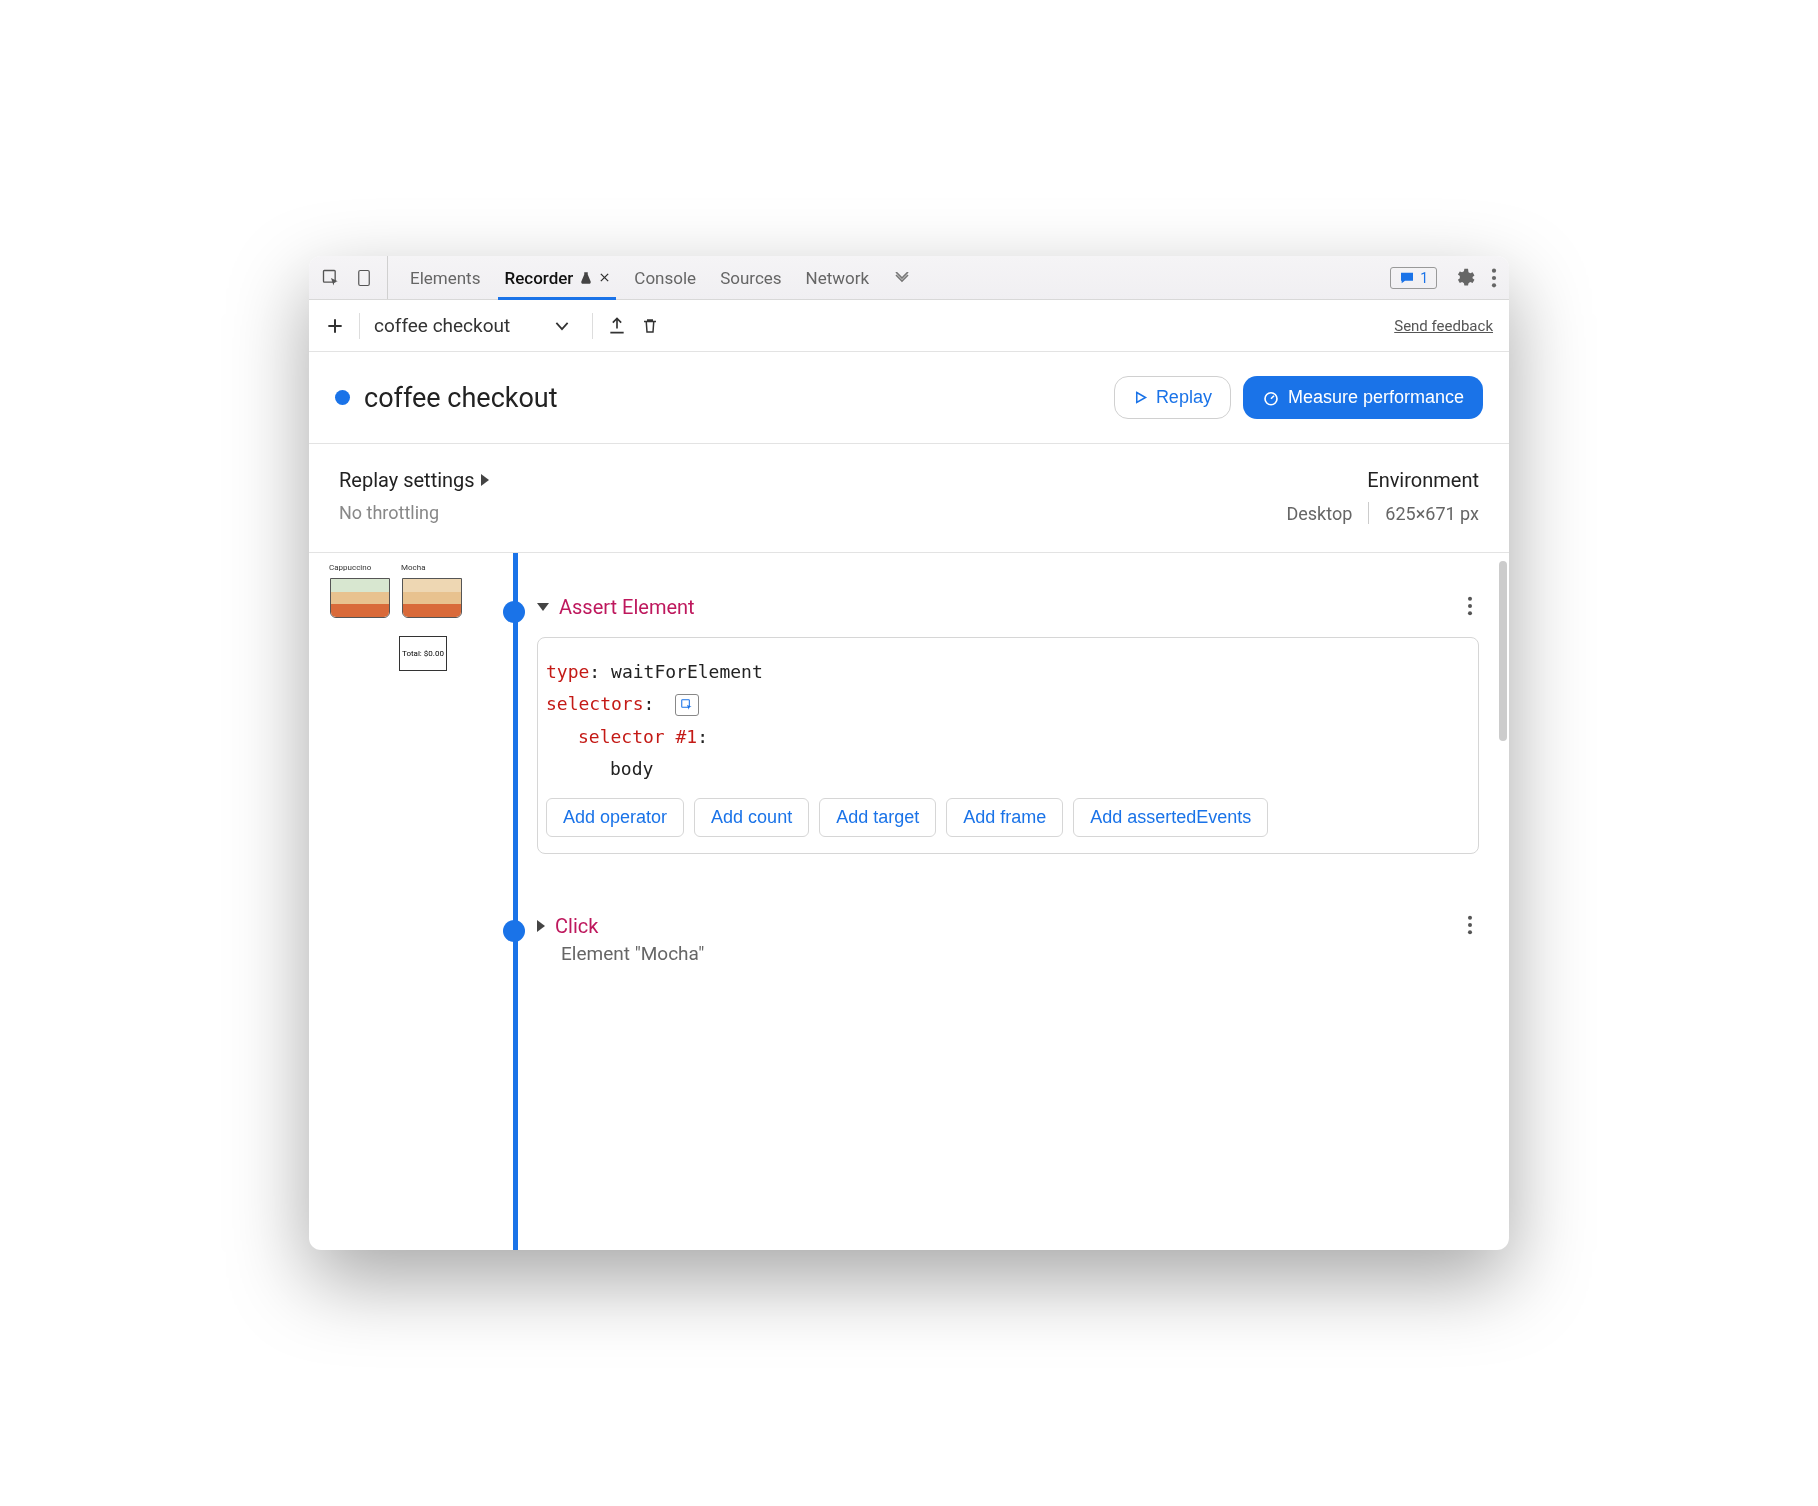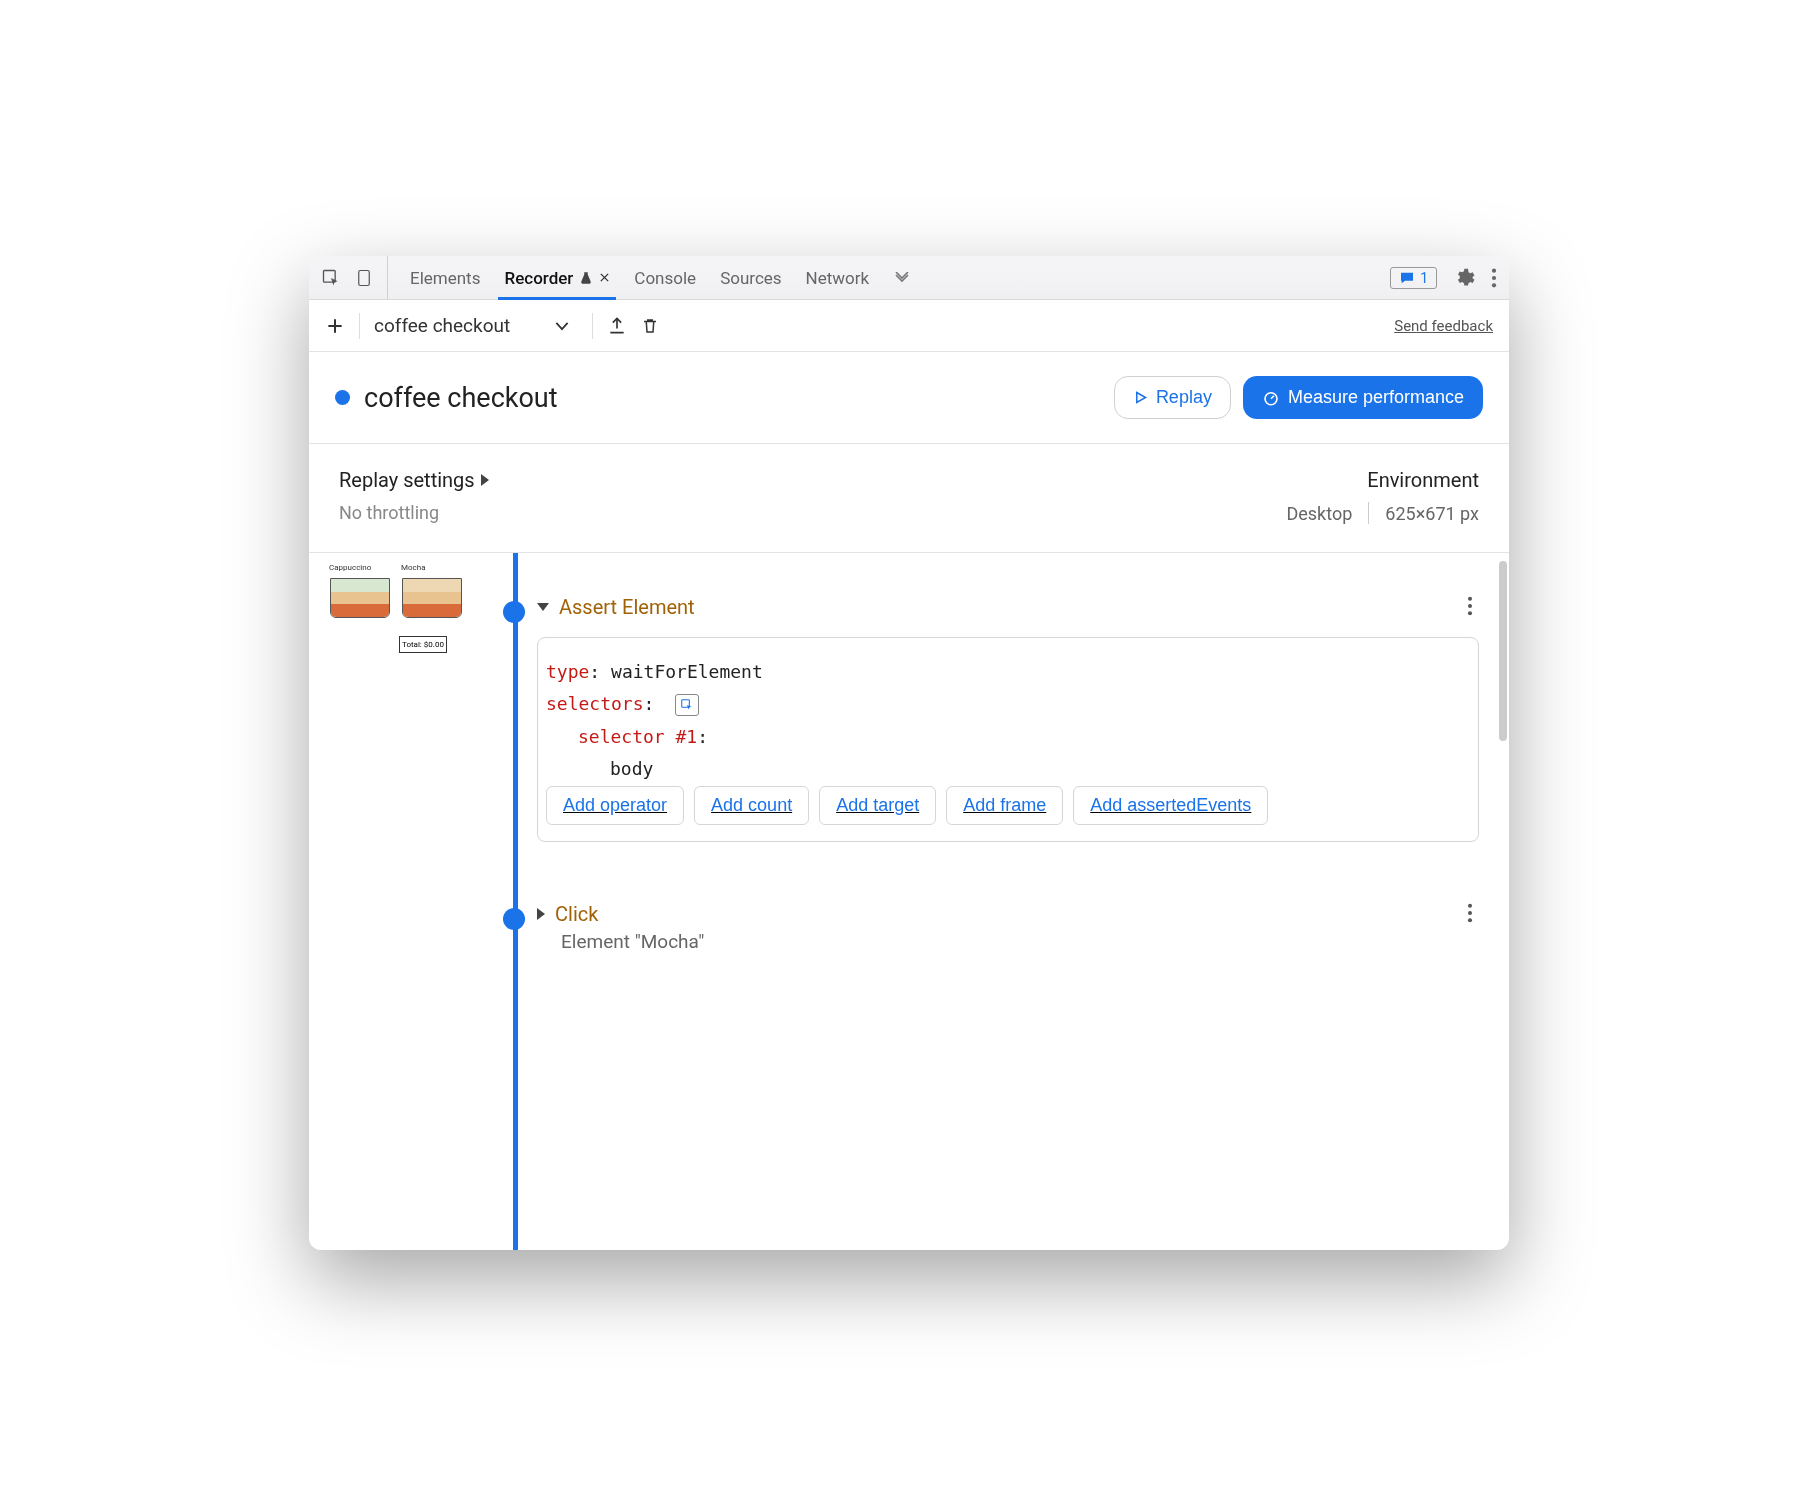--- a/index.html
+++ b/index.html
@@ -80,51 +80,51 @@
       width: 160px; padding:10px 10px; display:flex; gap:6px; align-items:flex-start; margin-left:8px;
     }
     .screenshot-preview .screenshot-col { width:66px;}
     .cup {
       width:60px; height:40px; border:1px solid #555; border-radius:0 0 6px 6px; position:relative; margin:6px auto 2px;
       display:flex; flex-direction:column; overflow:hidden;
     }
     .cup .layer { flex:1;}
     .handle { position:absolute; right:-10px; top:8px; width:10px; height:18px; border:1px solid #555; border-left:none; border-radius:0 6px 6px 0;}
     .tiny-label { font-size:8px; color:#333; display:block; text-align:left; padding-left:2px;}
-    .total-box { font-size:8px; border:1px solid #333; padding:3px 2px; display:inline-block; margin-top:16px;}
+    .total-box { font-size:8px; border:1px solid #333; padding:12px 2px; display:inline-block; margin-top:16px;}
     .timeline {
       flex:1; position:relative; padding:10px 30px 0 60px; overflow:hidden;
     }
     .timeline-line {
       position:absolute; left:36px; top:0; bottom:0; width:5px; background:#1a73e8;
     }
     .scrollbar {
       width:8px; background:#ccc; border-radius:4px; position:absolute; right:2px; top:8px; height:180px;
     }
     .step { position:relative; margin-bottom:30px;}
     .step-dot {
       position:absolute; left:-34px; top:6px; width:22px; height:22px; background:#1a73e8; border-radius:50%;
     }
     .step-header { display:flex; align-items:center; gap:10px;}
-    .step-title { font-size:20px; color:#a16207;}
+    .step-title { font-size:20px; color:#be185d;}
     .step-sub { font-size:19px; color:#666; margin-left:24px; margin-top:4px;}
     .caret { width:0; height:0; border-style:solid;}
     .caret.down { border-width:8px 6px 0 6px; border-color:#444 transparent transparent transparent;}
     .caret.right { border-width:6px 0 6px 8px; border-color:transparent transparent transparent #444;}
     .step-more { position:absolute; right:6px; top:0px; cursor:pointer;}
     .step-details {
       margin-top:18px; border:1px solid #d6d6d6; border-radius:8px; padding:18px 8px 16px;
       font-family: ui-monospace, Menlo, Consolas, monospace; font-size:18px; line-height:1.8;
     }
     .step-details .key { color:#c41a16;}
     .step-details .val { color:#222;}
     .step-details .picker-icon {
       display:inline-flex; width:24px; height:22px; border:1px solid #888; border-radius:3px; align-items:center; justify-content:center; margin-left:10px; vertical-align:middle;
     }
-    .btn-row { display:flex; flex-wrap:wrap; gap:10px; margin-top:0; font-family: -apple-system, BlinkMacSystemFont, sans-serif; text-decoration: underline;}
+    .btn-row { display:flex; flex-wrap:wrap; gap:10px; margin-top:12px; font-family: -apple-system, BlinkMacSystemFont, sans-serif;}
     .chip-btn {
       padding:8px 16px; border:1px solid #d6d6d6; border-radius:6px; color:#1a73e8; font-size:18px; cursor:pointer; background:#fff;
     }
     svg { display:block;}
   </style>
 </head>
 <body>
 
 <div class="window">
 

